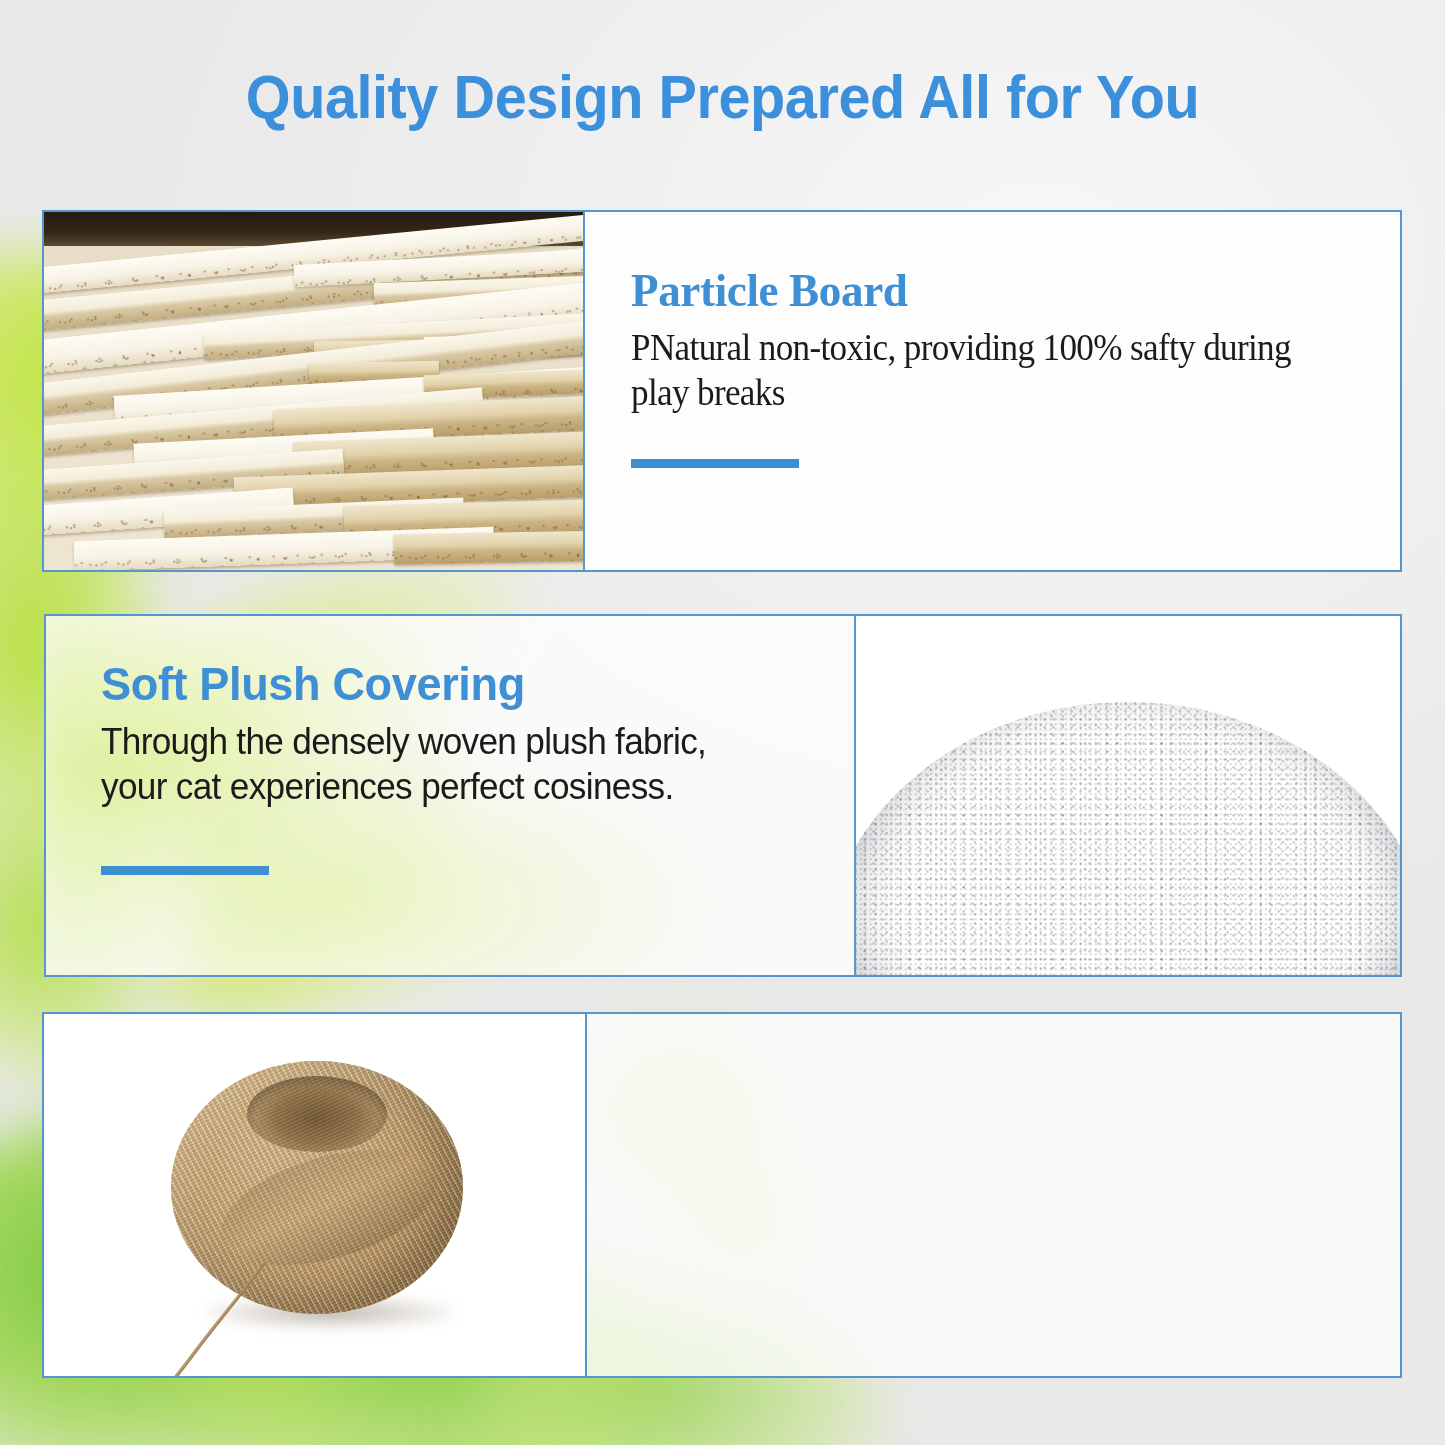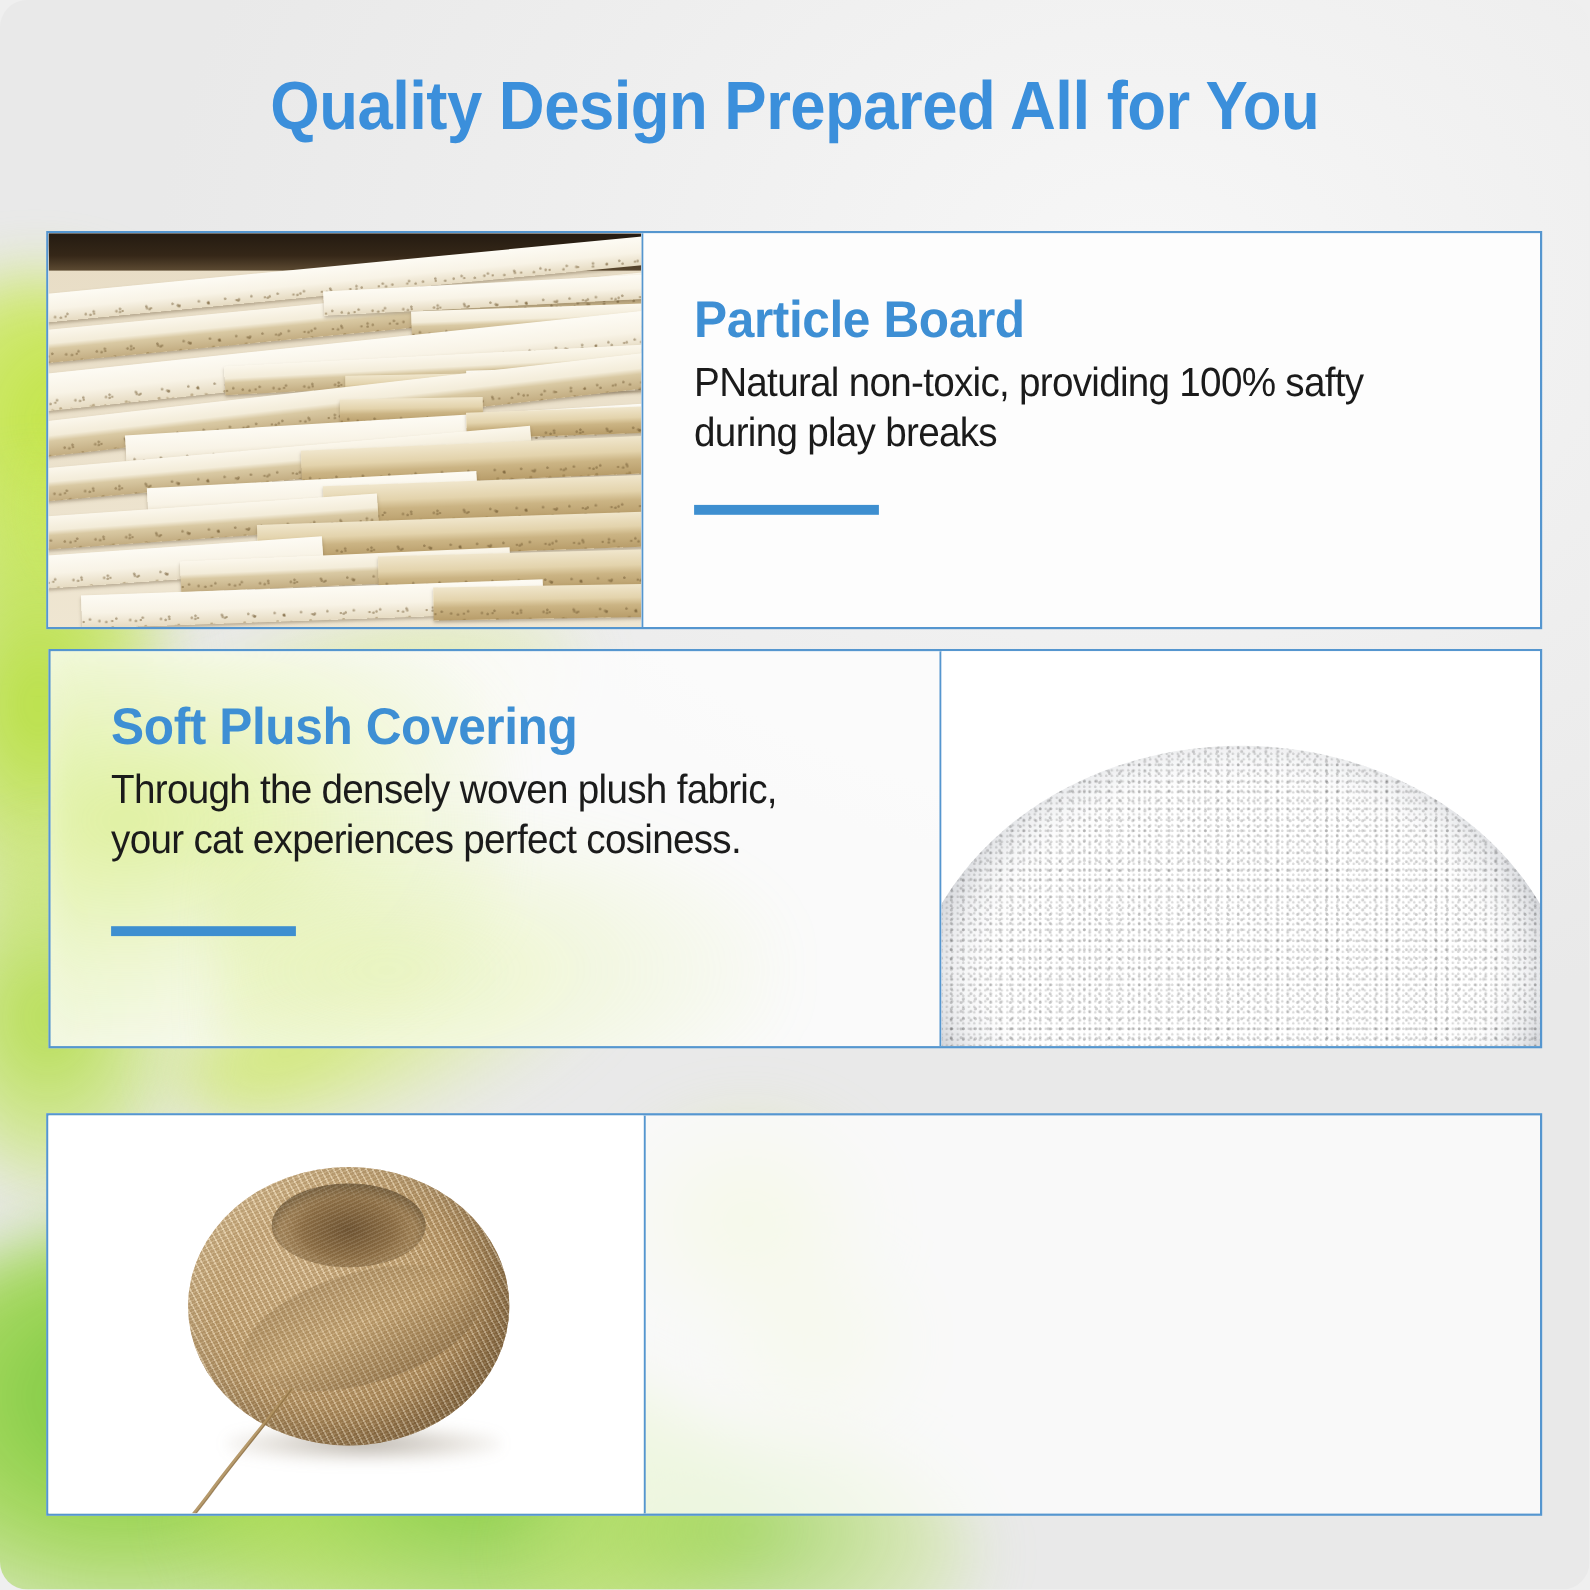--- a/index.html
+++ b/index.html
@@ -16,21 +16,20 @@
 
   
   .canvas {
     position: relative;
     width: 1445px;
     height: 1445px;
     background:
       radial-gradient(ellipse 900px 700px at 72% 18%, #f7f7f7 0%, #eeeeee 60%, #e9e9e9 100%),
       linear-gradient(135deg, #f2f2f2 0%, #ececec 50%, #e8e8e8 100%);
     overflow: hidden;
-    border-radius: 25px;
   }
 
   
   .foliage {
     position: absolute;
     pointer-events: none;
     border-radius: 50%;
     filter: blur(26px);
   }
   .fol-a { left: -120px; top: 250px;  width: 300px; height: 330px;
@@ -74,22 +73,22 @@
 
   
   .panel {
     position: absolute;
     box-sizing: border-box;
     border: 2px solid #5596cf;
     display: flex;
     overflow: hidden;
     background: rgba(252, 252, 252, 0.80);
   }
-  .panel-1 { left: 42px;  top: 210px;  width: 1360px; height: 362px; }
-  .panel-2 { left: 44px;  top: 590px;  width: 1358px; height: 363px; }
+  .panel-1 { left: 42px;  top: 210px;  width: 1360px; height: 362px; font-family: Liberation Serif, serif; }
+  .panel-2 { left: 44px;  top: 614px;  width: 1358px; height: 363px; }
   .panel-3 { left: 42px;  top: 1012px; width: 1360px; height: 366px; }
 
   .panel-media {
     position: relative;
     flex: 0 0 auto;
     overflow: hidden;
     background: #ffffff;
   }
   .panel-body {
     position: relative;

